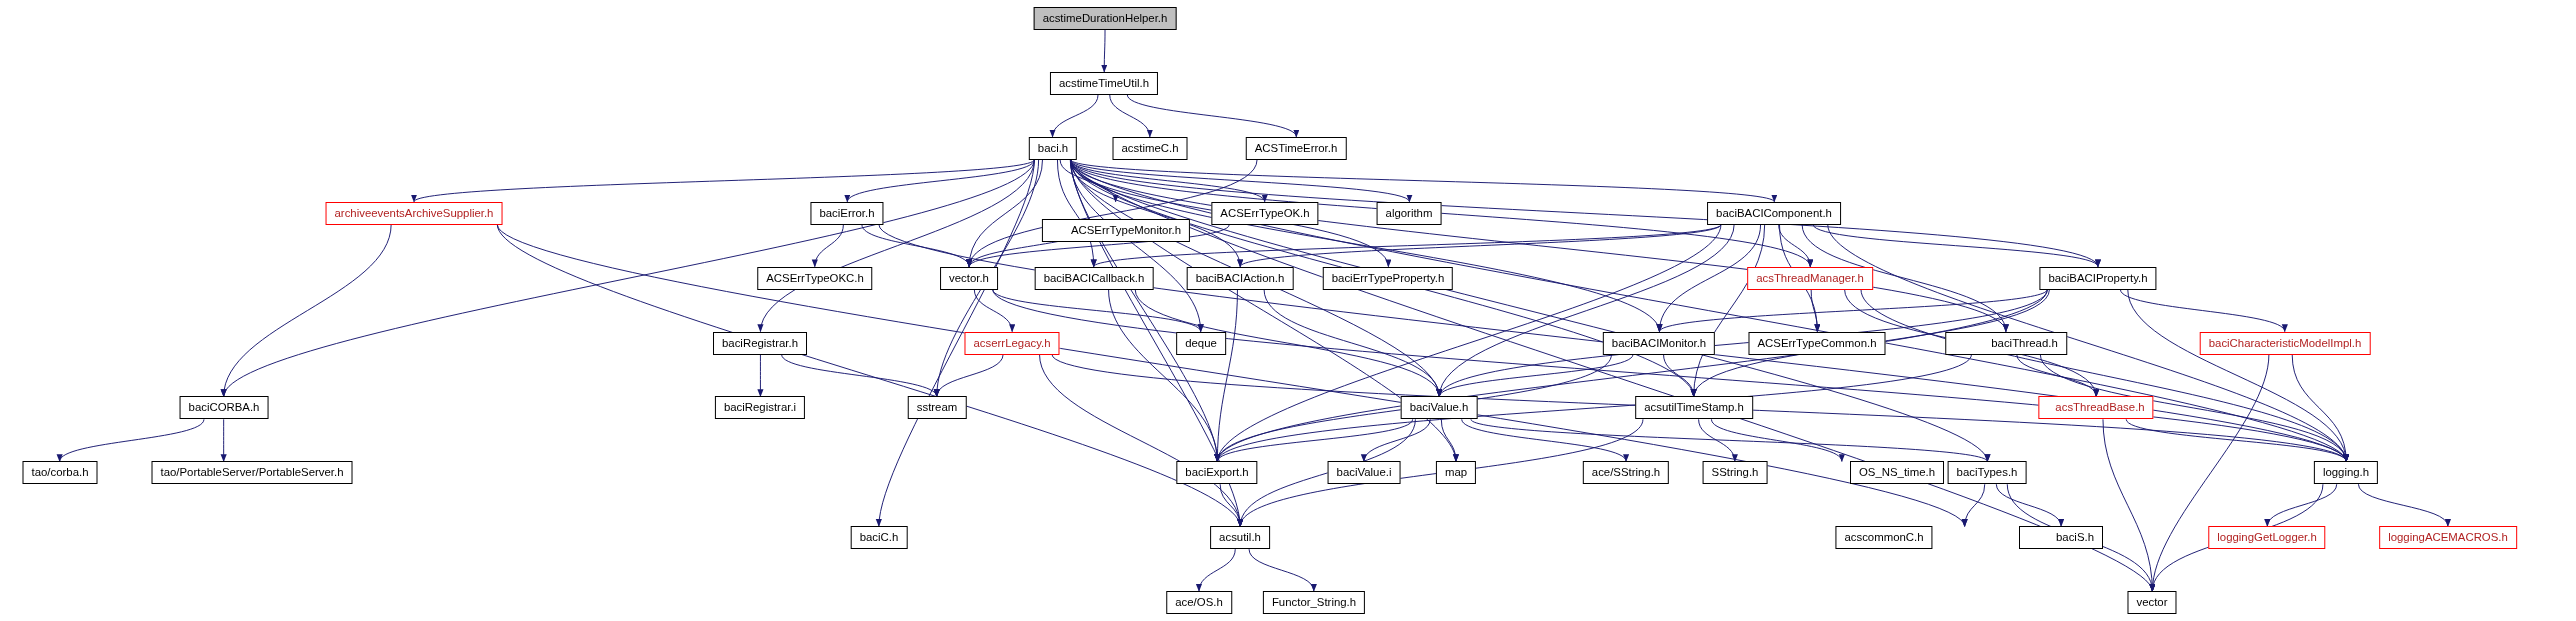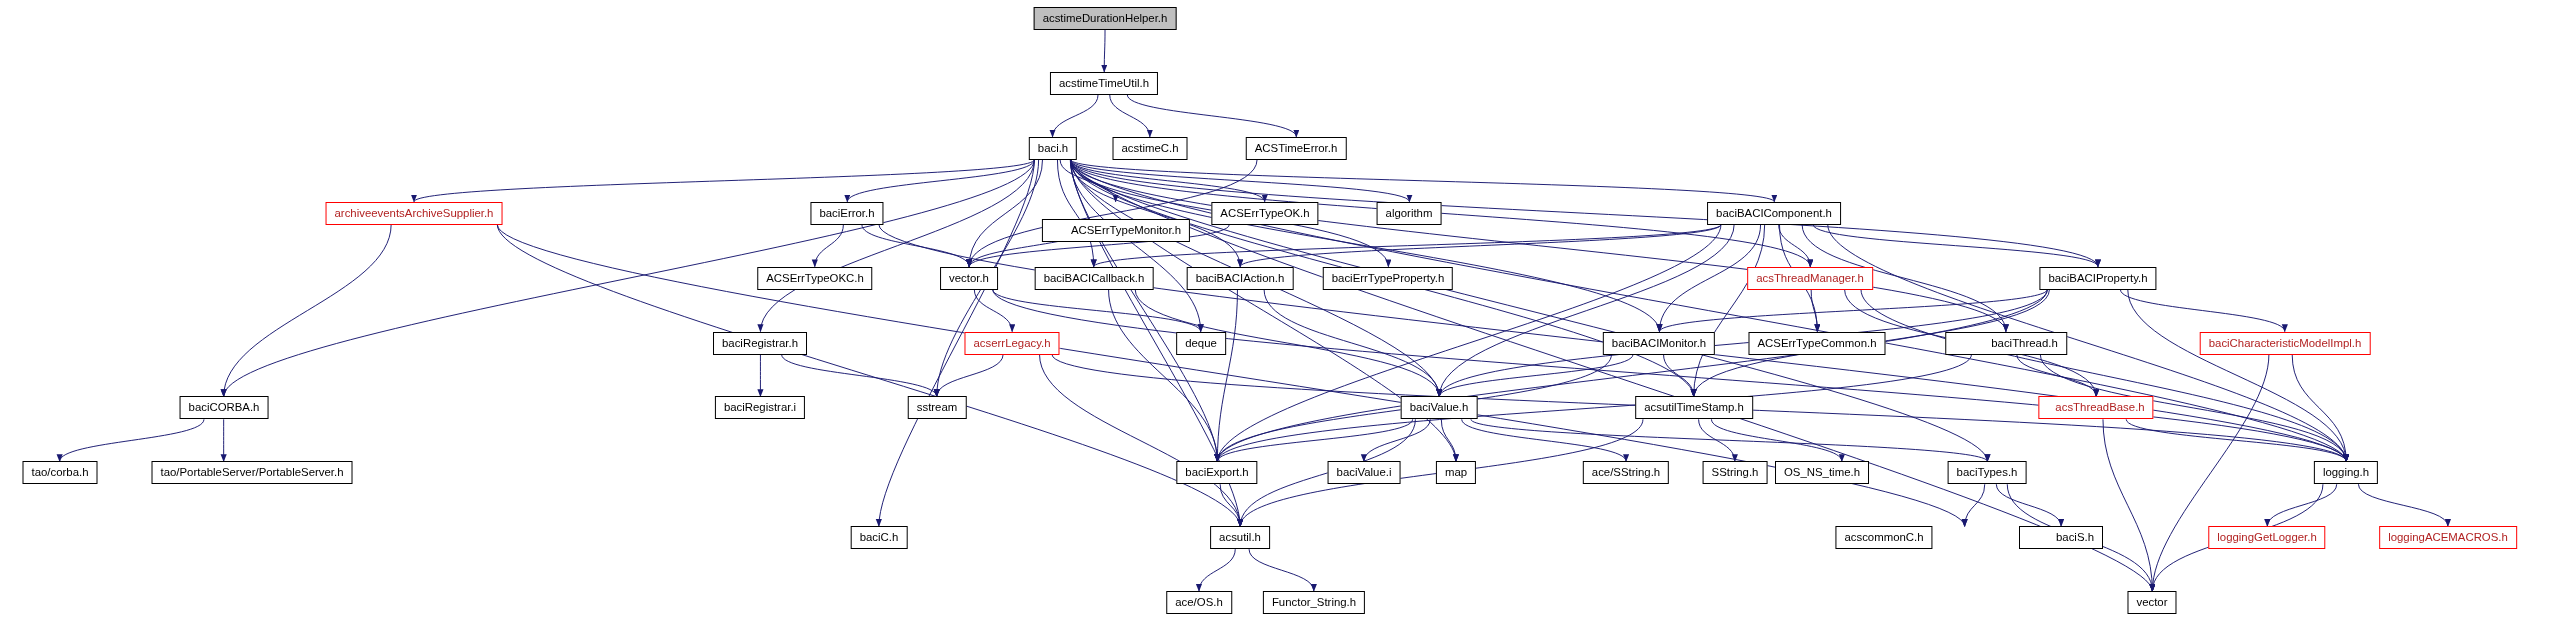--- a/index.html
+++ b/index.html
@@ -194,21 +194,21 @@
       <div class="node" style="left: 1439px; top: 396px;">baciValue.h</div>
       <div class="node" style="left: 1694px; top: 396px;">acsutilTimeStamp.h</div>
       <div class="node red" style="left: 2096px; top: 396px; padding-left: 16px;">acsThreadBase.h</div>
       <div class="node" style="left: 60px; top: 461px;">tao/corba.h</div>
       <div class="node" style="left: 224px; top: 461px; margin-left: 28px;">tao/PortableServer/PortableServer.h</div>
       <div class="node" style="left: 1217px; top: 461px;">baciExport.h</div>
       <div class="node" style="left: 1364px; top: 461px;">baciValue.i</div>
       <div class="node" style="left: 1456px; top: 461px;">map</div>
       <div class="node" style="left: 1626px; top: 461px;">ace/SString.h</div>
       <div class="node" style="left: 1735px; top: 461px;">SString.h</div>
-      <div class="node" style="left: 1822px; top: 461px;">OS_NS_time.h</div>
+      <div class="node" style="left: 1897px; top: 461px;">OS_NS_time.h</div>
       <div class="node" style="left: 1987px; top: 461px;">baciTypes.h</div>
       <div class="node" style="left: 2346px; top: 461px;">logging.h</div>
       <div class="node" style="left: 879px; top: 526px;">baciC.h</div>
       <div class="node" style="left: 1240px; top: 526px;">acsutil.h</div>
       <div class="node" style="left: 1884px; top: 526px;">acscommonC.h</div>
       <div class="node" style="left: 2061px; top: 526px; padding-left: 36px;">baciS.h</div>
       <div class="node red" style="left: 2267px; top: 526px;">loggingGetLogger.h</div>
       <div class="node red" style="left: 2448px; top: 526px;">loggingACEMACROS.h</div>
       <div class="node" style="left: 1199px; top: 591px;">ace/OS.h</div>
       <div class="node" style="left: 1314px; top: 591px;">Functor_String.h</div>

